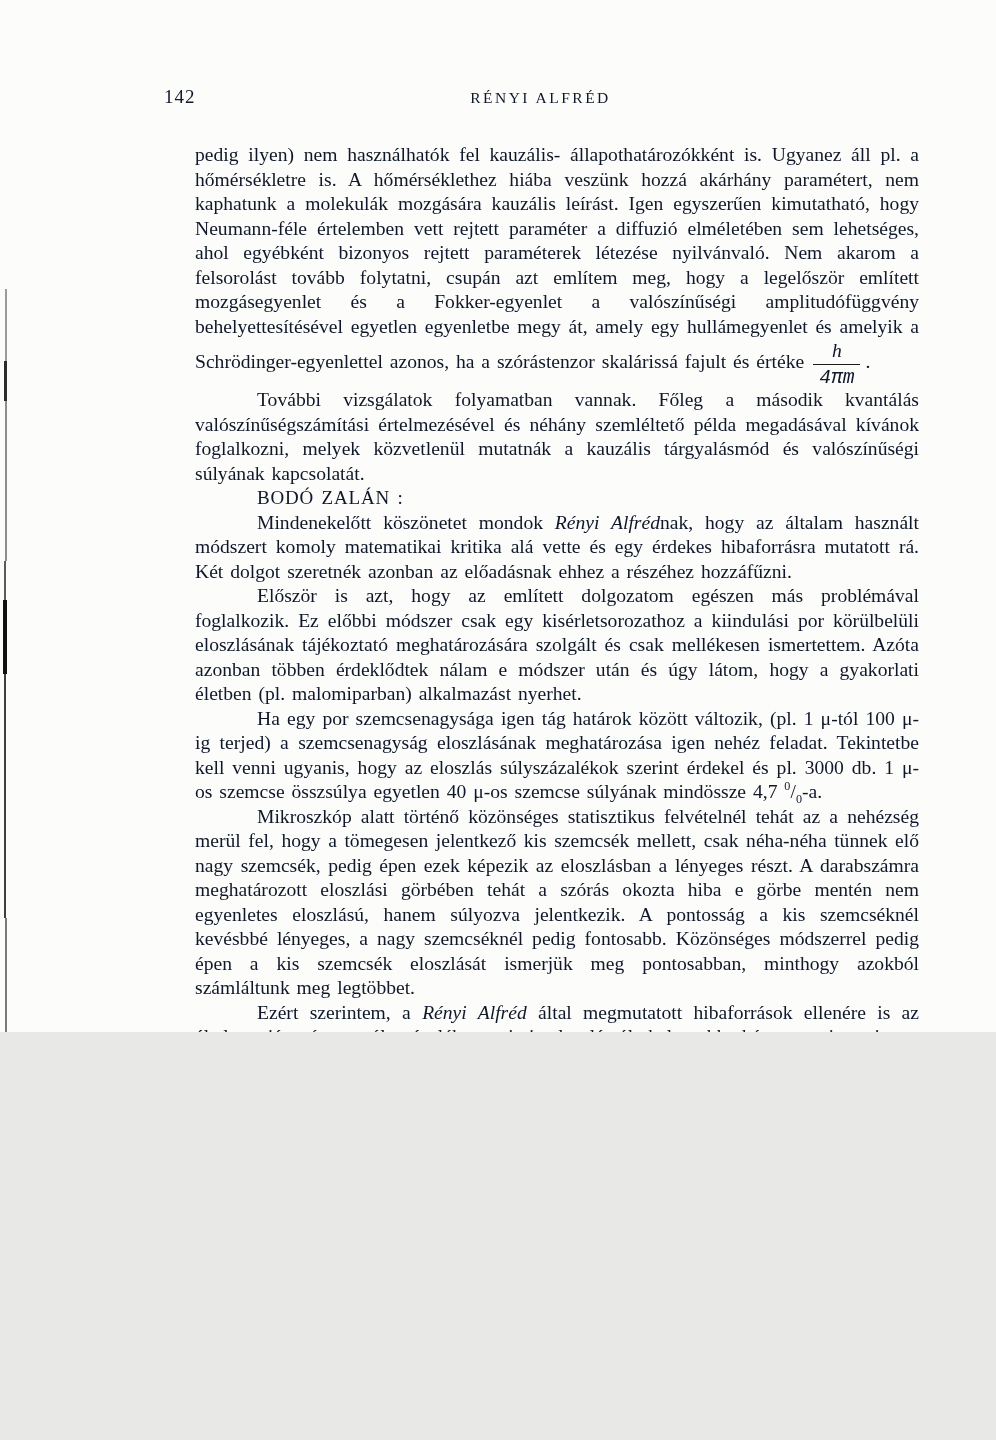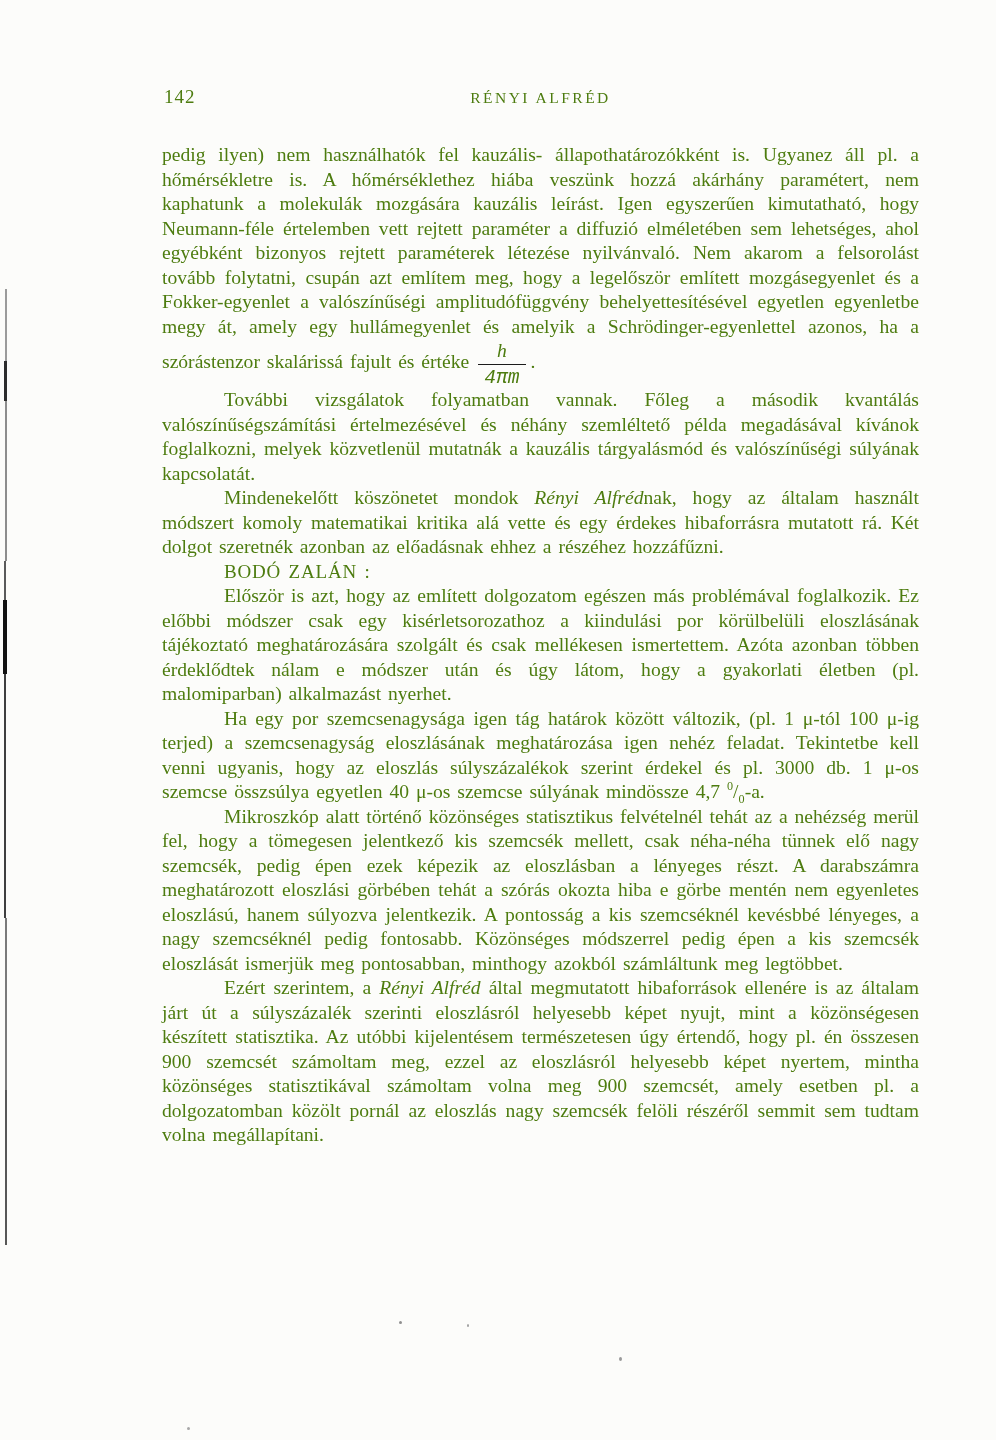--- a/index.html
+++ b/index.html
@@ -3,23 +3,23 @@
 <meta charset="utf-8">
 <style>
   html, body { margin: 0; padding: 0; }
   body {
     background: #e8e8e6;
     font-family: "Liberation Serif", "DejaVu Serif", serif;
   }
   .page {
     position: relative;
     width: 996px;
-    height: 1440px;
+    height: 1032px;
     background: #fcfcfa;
-    color: #4d7c0f;
+    color: #0f172a;
     overflow: hidden;
   }
   .column {
     position: absolute;
     left: 162px;
     top: 86px;
     width: 757px;
   }
   .running-header {
     position: relative;
@@ -39,20 +39,21 @@
     letter-spacing: 2.5px;
     padding-top: 3px;
   }
   .body-text {
     margin-top: 33px;
     font-size: 19.6px;
     line-height: 24.5px;
     text-align: justify;
     word-spacing: 2px;
     hyphens: auto;
+    margin-left: 33px;
   }
   p.para {
     margin: 0;
     text-indent: 62px;
   }
   p.para.no-indent { text-indent: 0; }
   .speaker-heading {
     margin: 19px 0 12px 0;
     font-size: 19px;
     letter-spacing: 0.8px;
@@ -117,23 +118,23 @@
 
     <div class="body-text">
 
       <p class="para no-indent"><span>pedig ilyen) nem használhatók fel kauzális- állapothatározókként is. Ugyanez áll pl. a hőmérsékletre is. A hőmérséklethez hiába veszünk hozzá akárhány paramétert, nem kaphatunk a molekulák mozgására kauzális leírást. Igen egyszerűen kimutatható, hogy Neumann-féle értelemben vett rejtett paraméter a diffuzió elméletében sem lehetséges, ahol egyébként bizonyos rejtett paraméterek létezése nyilvánvaló. Nem akarom a felsorolást tovább folytatni, csupán azt említem meg, hogy a legelőször említett mozgásegyenlet és a Fokker-egyenlet a valószínűségi amplitudófüggvény behelyettesítésével egyetlen egyenletbe megy át, amely egy hullámegyenlet és amelyik a Schrödinger-egyenlettel azonos, ha a szórástenzor skalárissá fajult és értéke</span><span class="frac">
             <span class="num">h</span>
             <span class="den">4πm</span>
           </span><span>.</span></p>
 
       <p class="para"><span>További vizsgálatok folyamatban vannak. Főleg a második kvantálás valószínűségszámítási értelmezésével és néhány szemléltető példa megadásával kívánok foglalkozni, melyek közvetlenül mutatnák a kauzális tárgyalásmód és valószínűségi súlyának kapcsolatát.</span></p>
 
+      <p class="para speaker-heading">BODÓ ZALÁN :</p>
+
       <p class="para"><span>Mindenekelőtt köszönetet mondok </span><span class="seg-i">Rényi Alfréd</span><span>nak, hogy az általam használt módszert komoly matematikai kritika alá vette és egy érdekes hibaforrásra mutatott rá. Két dolgot szeretnék azonban az előadásnak ehhez a részéhez hozzáfűzni.</span></p>
-
-      <p class="para speaker-heading">BODÓ ZALÁN :</p>
 
       <p class="para"><span>Először is azt, hogy az említett dolgozatom egészen más problémával foglalkozik. Ez előbbi módszer csak egy kisérletsorozathoz a kiindulási por körülbelüli eloszlásának tájékoztató meghatározására szolgált és csak mellékesen ismertettem. Azóta azonban többen érdeklődtek nálam e módszer után és úgy látom, hogy a gyakorlati életben (pl. malomiparban) alkalmazást nyerhet.</span></p>
 
 
       <p class="para"><span>Ha egy por szemcsenagysága igen tág határok között változik, (pl. 1 μ-tól 100 μ-ig terjed) a szemcsenagyság eloszlásának meghatározása igen nehéz feladat. Tekintetbe kell venni ugyanis, hogy az eloszlás súlyszázalékok szerint érdekel és pl. 3000 db. 1 μ-os szemcse összsúlya egyetlen 40 μ-os szemcse súlyának mindössze 4,7 </span><span class="seg-sup">0</span><span>/</span><span class="seg-sub">0</span><span>-a.</span></p>
 
       <p class="para"><span>Mikroszkóp alatt történő közönséges statisztikus felvételnél tehát az a nehézség merül fel, hogy a tömegesen jelentkező kis szemcsék mellett, csak néha-néha tünnek elő nagy szemcsék, pedig épen ezek képezik az eloszlásban a lényeges részt. A darabszámra meghatározott eloszlási görbében tehát a szórás okozta hiba e görbe mentén nem egyenletes eloszlású, hanem súlyozva jelentkezik. A pontosság a kis szemcséknél kevésbbé lényeges, a nagy szemcséknél pedig fontosabb. Közönséges módszerrel pedig épen a kis szemcsék eloszlását ismerjük meg pontosabban, minthogy azokból számláltunk meg legtöbbet.</span></p>
 
       <p class="para"><span>Ezért szerintem, a </span><span class="seg-i">Rényi Alfréd</span><span> által megmutatott hibaforrások ellenére is az általam járt út a súlyszázalék szerinti eloszlásról helyesebb képet nyujt, mint a közönségesen készített statisztika. Az utóbbi kijelentésem természetesen úgy értendő, hogy pl. én összesen 900 szemcsét számoltam meg, ezzel az eloszlásról helyesebb képet nyertem, mintha közönséges statisztikával számoltam volna meg 900 szemcsét, amely esetben pl. a dolgozatomban közölt pornál az eloszlás nagy szemcsék felöli részéről semmit sem tudtam volna megállapítani.</span></p>
 

